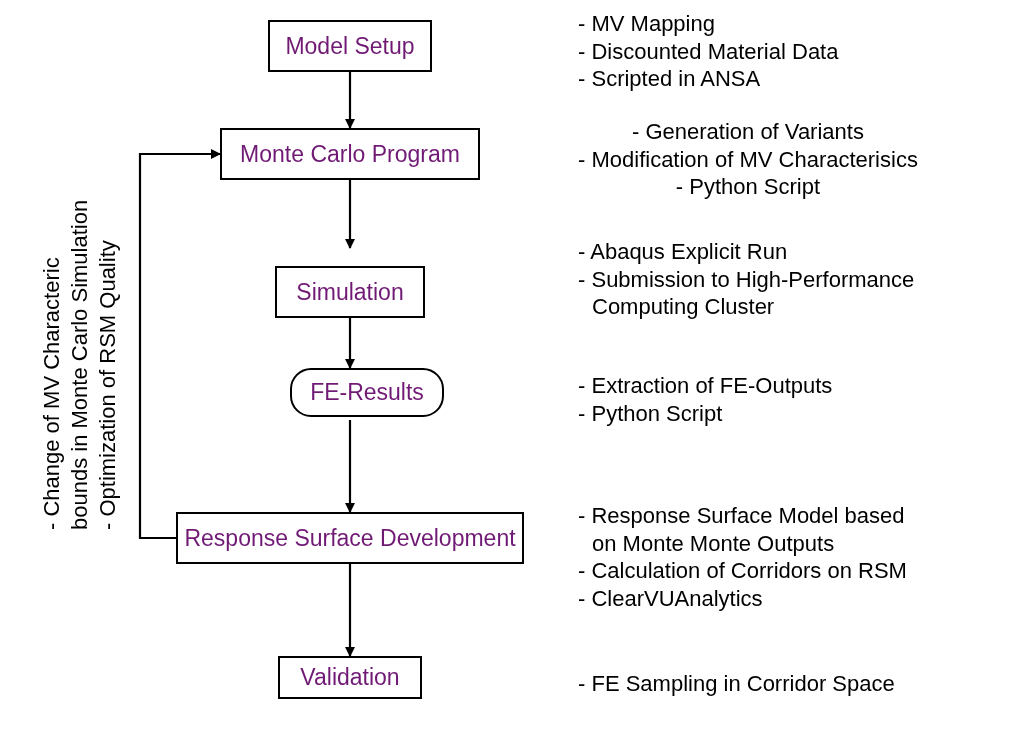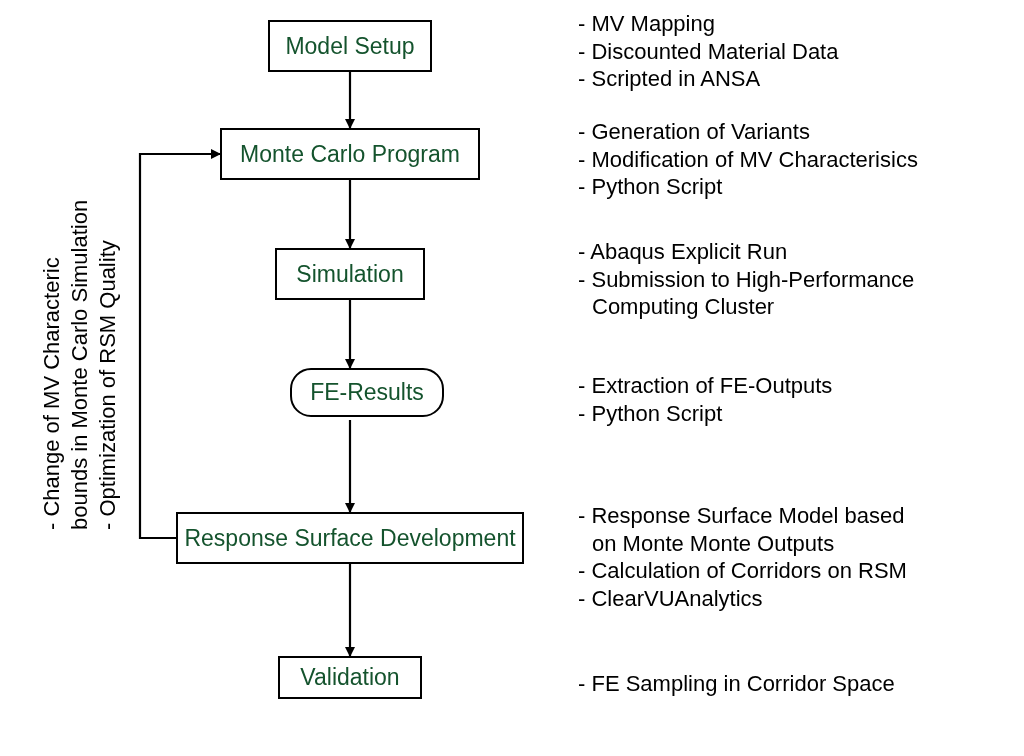--- a/index.html
+++ b/index.html
@@ -18,21 +18,21 @@
     }
     .box {
       position: absolute;
       border: 2px solid #000;
       background: #fff;
       display: flex;
       align-items: center;
       justify-content: center;
       font-size: 23px;
       font-weight: 400;
-      color: #14532d;
+      color: #701a75;
       padding: 8px 14px;
       white-space: nowrap;
     }
     .bullets {
       position: absolute;
       font-size: 22px;
       color: #000;
       line-height: 1.25;
       white-space: nowrap;
     }
@@ -83,21 +83,21 @@
   </svg>
 
   <div class="box" style="left:268px; top:20px; width:164px; height:52px;">
     <span>Model Setup</span>
   </div>
 
   <div class="box" style="left:220px; top:128px; width:260px; height:52px;">
     <span>Monte Carlo Program</span>
   </div>
 
-  <div class="box" style="left:275px; top:248px; width:150px; height:52px;">
+  <div class="box" style="left:275px; top:266px; width:150px; height:52px;">
     <span>Simulation</span>
   </div>
 
   <div class="box" style="left:290px; top:368px; width:154px; height:49px;border-radius:21px;">
     <span>FE-Results</span>
   </div>
 
   <div class="box" style="left:176px; top:512px; width:348px; height:52px;">
     <span>Response Surface Development</span>
   </div>
@@ -105,21 +105,21 @@
   <div class="box" style="left:278px; top:656px; width:144px; height:43px;">
     <span>Validation</span>
   </div>
 
   <div class="bullets" style="left:578px; top:10px;">
       <div class="line">MV Mapping</div>
       <div class="line">Discounted Material Data</div>
       <div class="line">Scripted in ANSA</div>
     </div>
 
-  <div class="bullets" style="left:578px; top:118px;">
+  <div class="bullets" style="left:578px; top:118px;text-align:center;">
       <div class="line">Generation of Variants</div>
       <div class="line">Modification of MV Characterisics</div>
       <div class="line">Python Script</div>
     </div>
 
   <div class="bullets" style="left:578px; top:238px;">
       <div class="line">Abaqus Explicit Run</div>
       <div class="line">Submission to High-Performance</div>
       <div class="line indent">Computing Cluster</div>
     </div>

